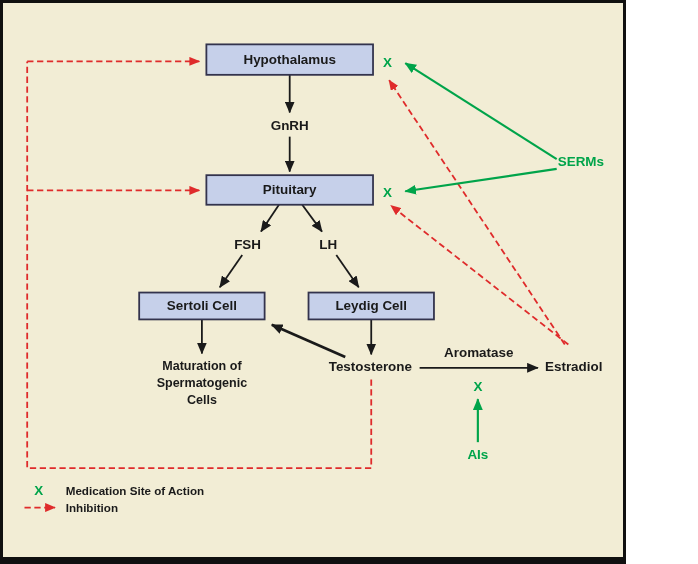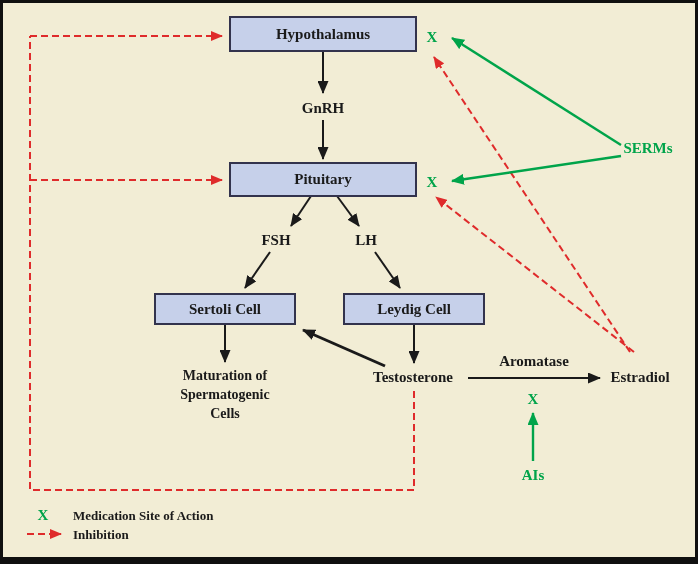--- a/index.html
+++ b/index.html
@@ -1,27 +1,26 @@
 <!DOCTYPE html>
 <html style="--background: #f2edd5; --box-fill: #c6d0ea; --box-border: #33334d; --green: #00a44a; --red: #df2b2b; --black: #1a1a1a;"><head>
 <meta charset="utf-8">
 <style>
   html, body { margin: 0; padding: 0; }
   body {
     font-family: "Liberation Sans", sans-serif;
     background: #ffffff;
   }
   .figure {
-    width: 698px;
+    width: 626px;
     height: 564px;
     box-sizing: border-box;
     border: 3px solid #101010;
     border-bottom-width: 7px;
     background: var(--background, #f2edd5);
-    font-family: Liberation Serif, serif;
   }
   .figure svg { display: block; width: 100%; height: 100%; }
 
   .node { fill: var(--box-fill, #c6d0ea); stroke: var(--box-border, #33334d); stroke-width: 2; }
   .node-label { font-size: 15px; font-weight: bold; fill: var(--black, #1a1a1a); text-anchor: middle; }
   .lbl   { font-size: 15px; font-weight: bold; fill: var(--black, #1a1a1a); text-anchor: middle; }
   .lbl-s { font-size: 14px; font-weight: bold; fill: var(--black, #1a1a1a); text-anchor: middle; }
   .green-lbl { font-size: 15px; font-weight: bold; fill: var(--green, #00a44a); text-anchor: middle; }
   .xmark     { font-size: 15px; font-weight: bold; fill: var(--green, #00a44a); text-anchor: middle; }
 

